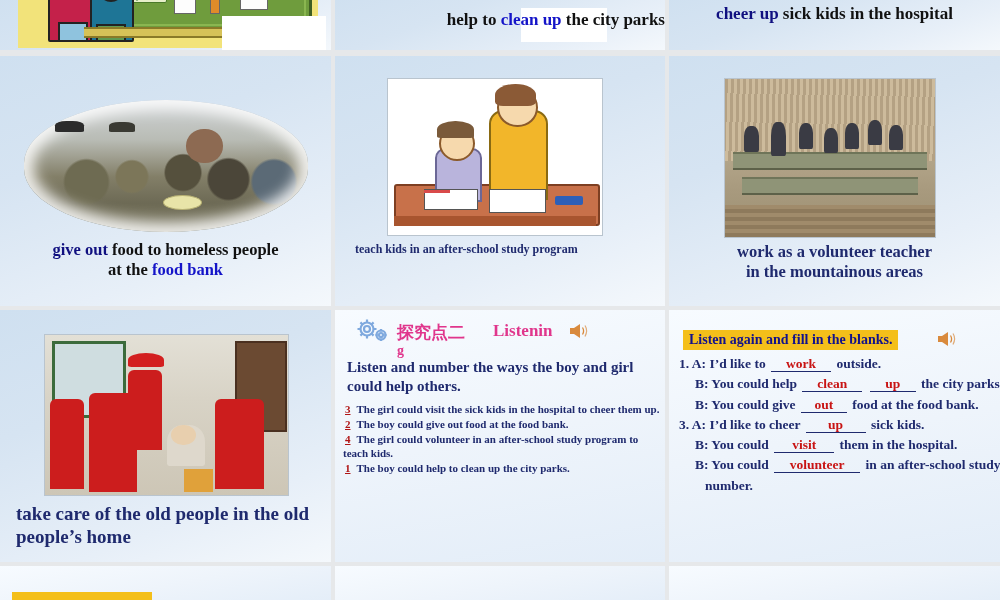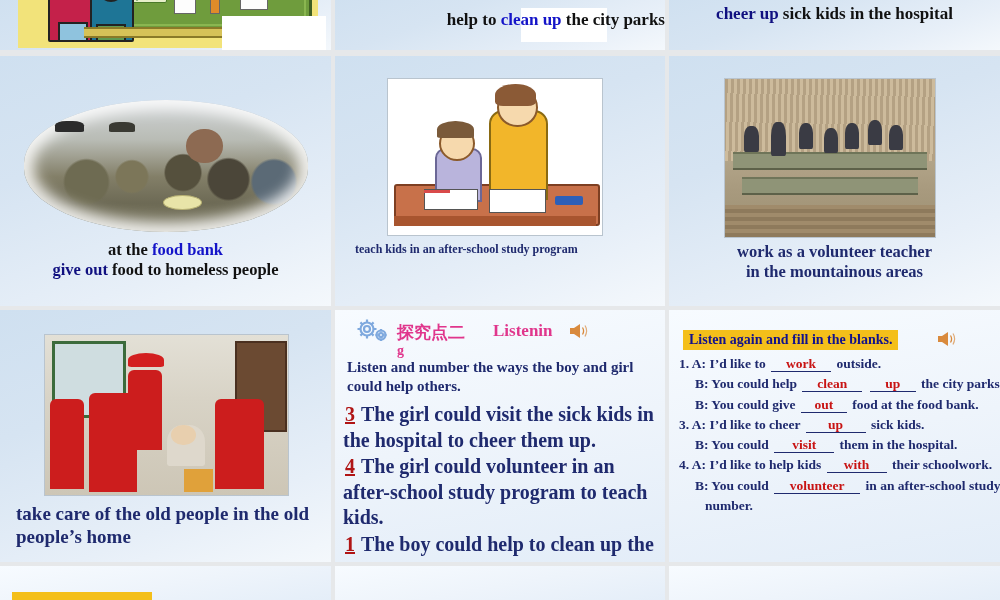--- a/index.html
+++ b/index.html
@@ -189,21 +189,21 @@
   }
   .topic-en {
     position:absolute; color:#e0368c; font-weight:bold; font-size:17px;text-align:center;
   }
   .topic-en2 {
     position:absolute; color:#e0368c; font-weight:bold; font-size:14px;
   }
   .instr {
     position:absolute; color:#1f2a6e; font-weight:bold; font-size:15px; line-height:1.25;
   }
-  .numlist { position:absolute; font-size:20px; line-height:1.28; color:#1f2a6e; font-weight:bold; }
+  .numlist { position:absolute; font-size:11px; line-height:1.28; color:#1f2a6e; font-weight:bold; }
   .numlist .row { margin-bottom: 1px; }
   .ansnum {
     color:#b01515; text-decoration: underline; padding: 0 2px; margin-right: 4px;
   }
 
   
   .yellow-bar {
     position:absolute; background:#f4bf1a; color:#11118c;
     font-weight:bold; font-size:14px; padding:2px 6px; white-space:nowrap;
   }
@@ -264,24 +264,24 @@
 
   <div class="panel r2 c1">
     <div class="photo oval-mask ph-food" style="left:24px; top:44px; width:284px; height:132px;">
       <div class="capA"></div>
       <div class="capB"></div>
       <div class="faceA"></div>
       <div class="bowl"></div>
     </div>
     <div class="caption" style="left:0; top:184px; width:100%; text-align:center; font-size:16.5px;">
       <div>
+        <span class="hl-navy">give out</span><span class="cap-dark"> food to homeless people</span>
+      </div>
+      <div>
         <span class="cap-dark">at the </span><span class="hl-blue">food bank</span>
-      </div>
-      <div>
-        <span class="hl-navy">give out</span><span class="cap-dark"> food to homeless people</span>
       </div>
     </div>
   </div>
 
   <div class="panel r2 c2">
     <div class="photo ph-teach framed" style="left:52px; top:22px; width:214px; height:156px;">
       <div class="desk"></div>
       <div class="deskedge"></div>
       <div class="kid"></div>
       <div class="khead"></div>
@@ -361,20 +361,23 @@
       </svg>
     </div>
 
     <div class="instr" style="left:12px; top:48px; width:312px;">Listen and number the ways the boy and girl could help others.</div>
 
     <div class="numlist" style="left:8px; top:92px; width:320px;">
       <div class="row">
         <span class="ansnum">3</span><span>The girl could visit the sick kids in the hospital to cheer them up.</span>
       </div>
       <div class="row">
+        <span class="ansnum">2</span><span>The boy could give out food at the food bank.</span>
+      </div>
+      <div class="row">
         <span class="ansnum">4</span><span>The girl could volunteer in an after-school study program to teach kids.</span>
       </div>
       <div class="row">
         <span class="ansnum">1</span><span>The boy could help to clean up the city parks.</span>
       </div>
     </div>
   </div>
 
   <div class="panel r3 c3 pale">
     <div class="yellow-bar" style="left:14px; top:20px;">Listen again and fill in the blanks.</div>
@@ -401,24 +404,20 @@
       </div>
 
       <div class="q">
         <span>3.</span>
         <span>A: I’d like to cheer </span><span class="blank w-md">up</span><span> sick kids.</span>
       </div>
       <div class="q indent">
         <span>B: You could </span><span class="blank w-md">visit</span><span> them in the hospital.</span>
       </div>
 
-      <div class="q">
-        <span>4.</span>
-        <span>A: I’d like to help kids </span><span class="blank w-md">with</span><span> their schoolwork.</span>
-      </div>
       <div class="q indent">
         <span>B: You could </span><span class="blank w-lg">volunteer</span><span> in an after-school study</span>
       </div>
       <div class="q indent" style="padding-left:26px;">
         <span>number.</span>
       </div>
 
     </div>
   </div>
 

